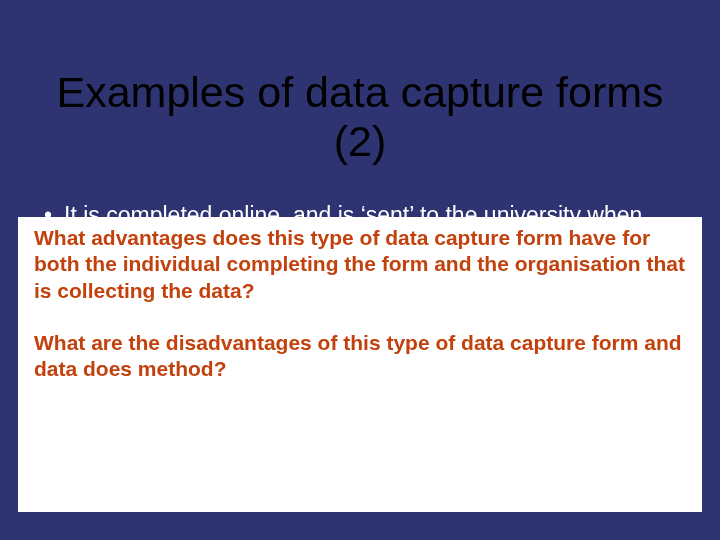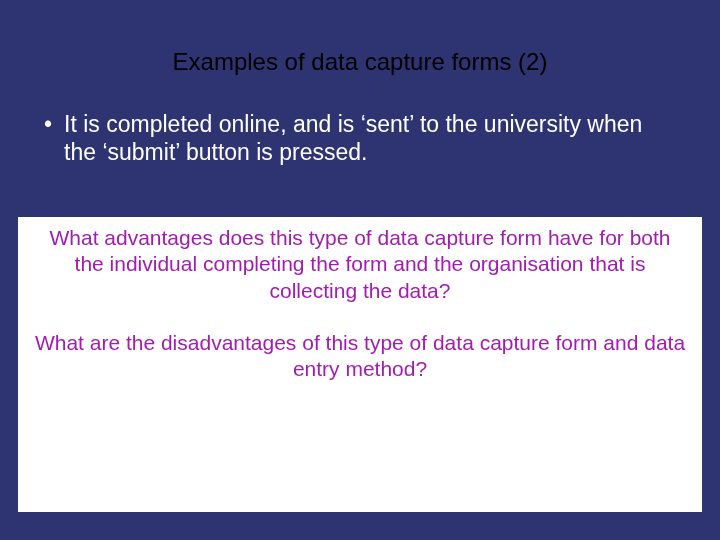--- a/index.html
+++ b/index.html
@@ -10,24 +10,24 @@
     font-family: Arial, Helvetica, sans-serif;
     overflow: hidden;
   }
   .slide {
     width: 100%;
     height: 100%;
     position: relative;
   }
   .title {
     color: #000;
-    font-size: 24px;
+    font-size: 43px;
     font-weight: 400;
     text-align: center;
-    padding: 48px 40px 0 40px;
+    padding: 68px 40px 0 40px;
     line-height: 1.15;
   }
   .bullet-area {
     padding: 34px 50px 0 50px;
   }
   .bullet {
     color: #fff;
     font-size: 23px;
     display: flex;
     align-items: flex-start;
@@ -41,24 +41,23 @@
   .box {
     background: #fff;
     position: absolute;
     left: 18px;
     right: 18px;
     top: 217px;
     bottom: 28px;
     padding: 8px 16px 10px 16px;
   }
   .q {
-    color: #a21caf;
+    color: #c2410c;
     font-size: 21px;
-    font-weight: normal;
-    text-align: center;
+    font-weight: bold;
     line-height: 1.25;
     margin-bottom: 26px;
   }
   .q:last-child { margin-bottom: 0; }
 </style>
 </head>
 <body>
 
 <div class="slide">
 
@@ -66,16 +65,16 @@
 
   <div class="bullet-area">
     <div class="bullet">
       <span class="dot">•</span>
       <span>It is completed online, and is ‘sent’ to the university when the ‘submit’ button is pressed.</span>
     </div>
   </div>
 
   <div class="box">
     <p class="q">What advantages does this type of data capture form have for both the individual completing the form and the organisation that is collecting the data?</p>
-    <p class="q">What are the disadvantages of this type of data capture form and data entry method?</p>
+    <p class="q">What are the disadvantages of this type of data capture form and data does method?</p>
   </div>
 
 </div>
 
 </body></html>

